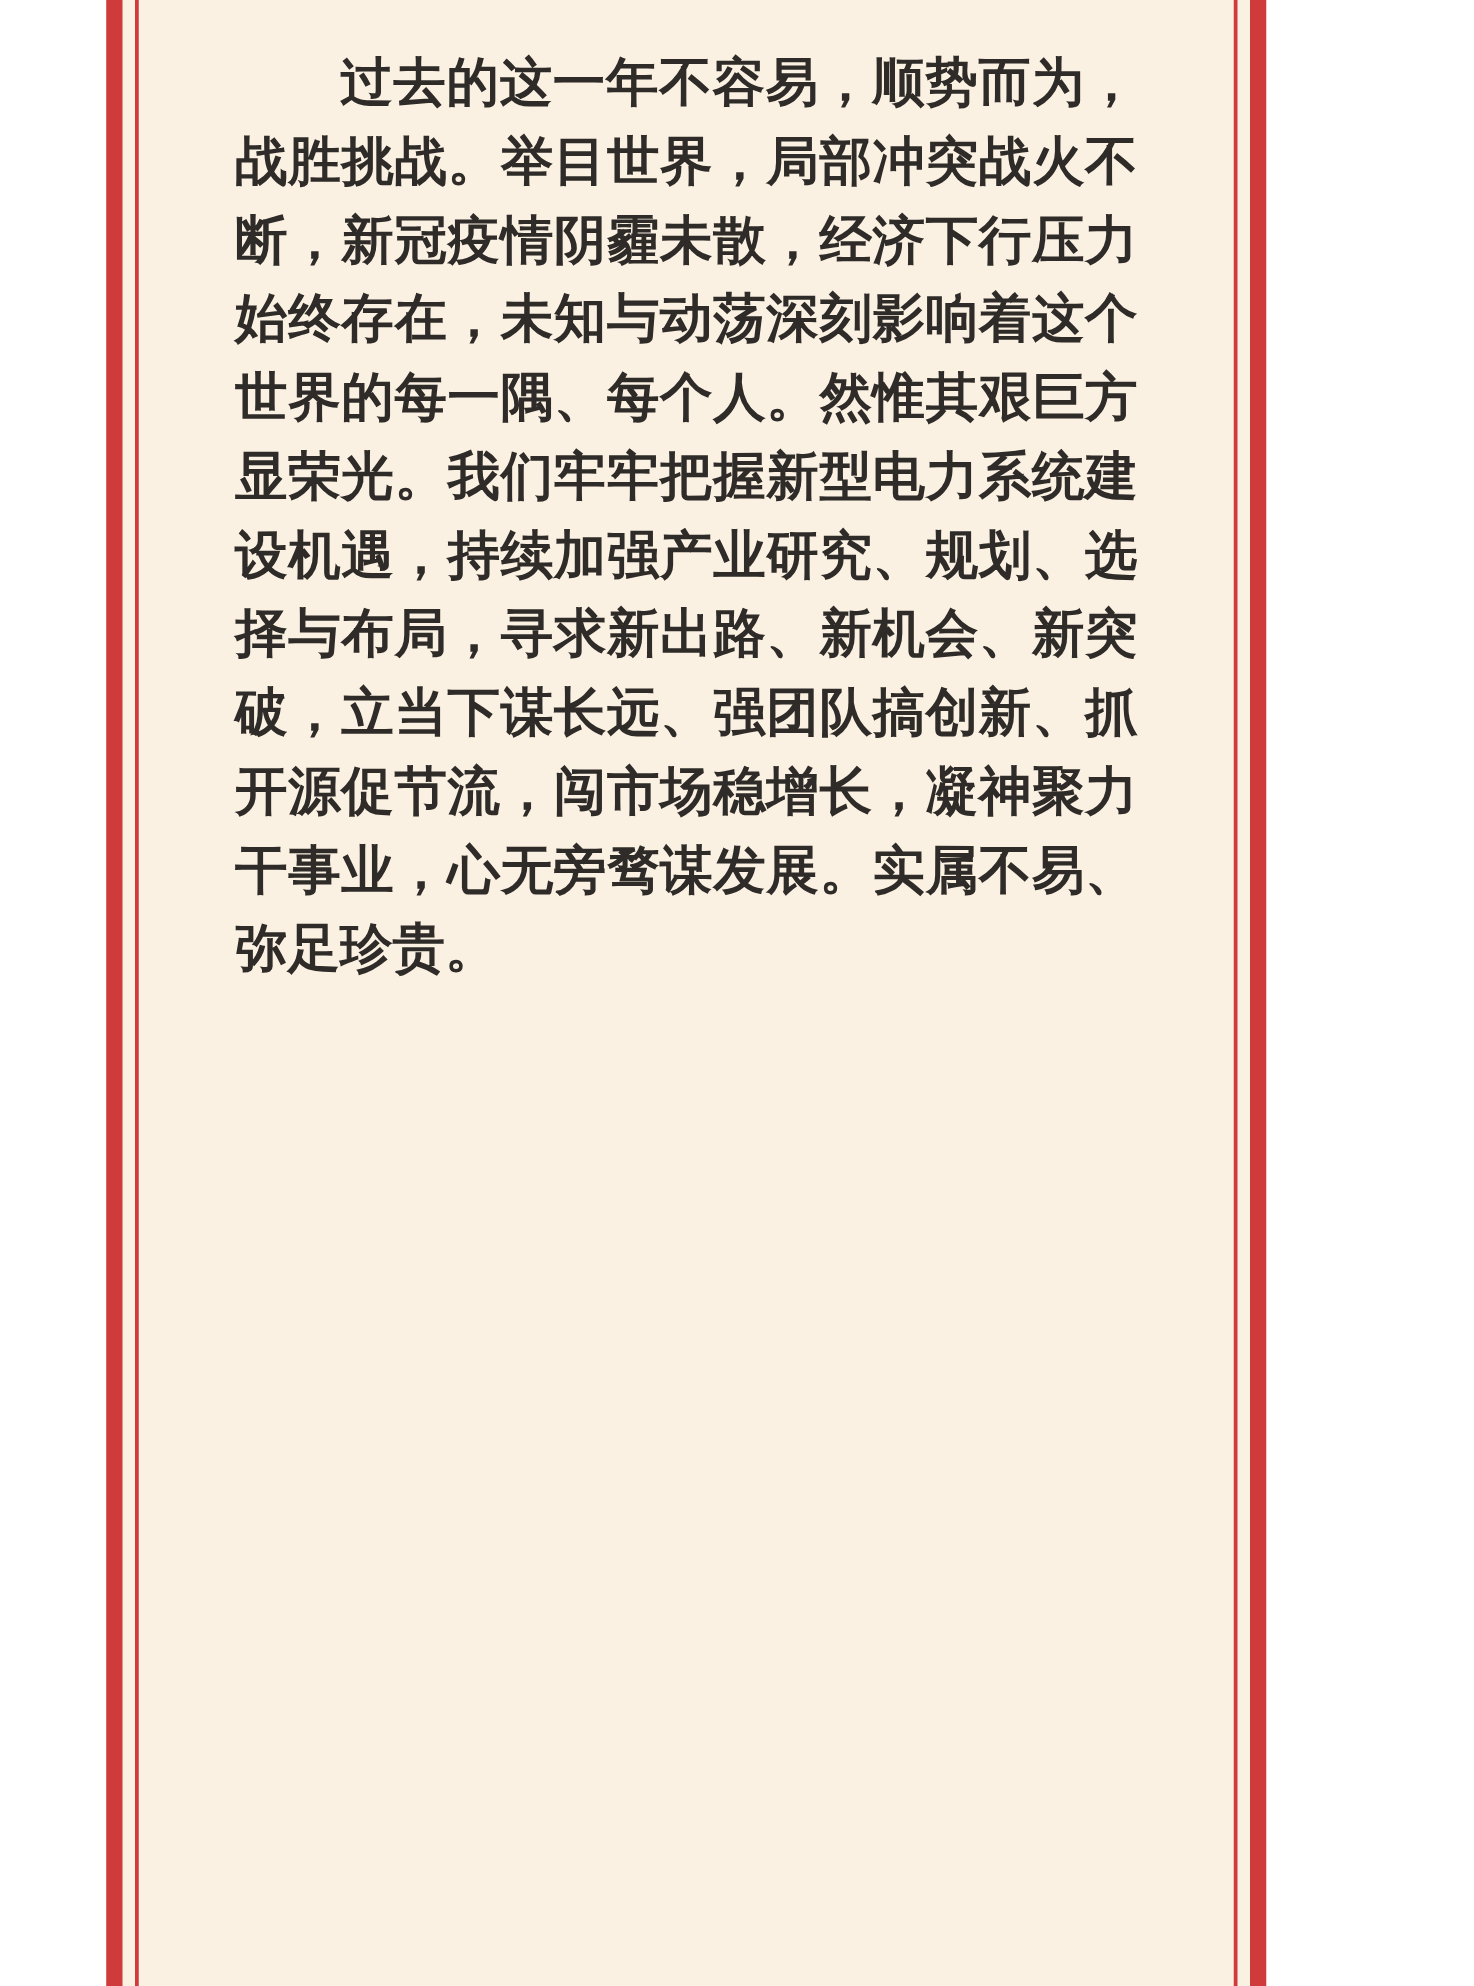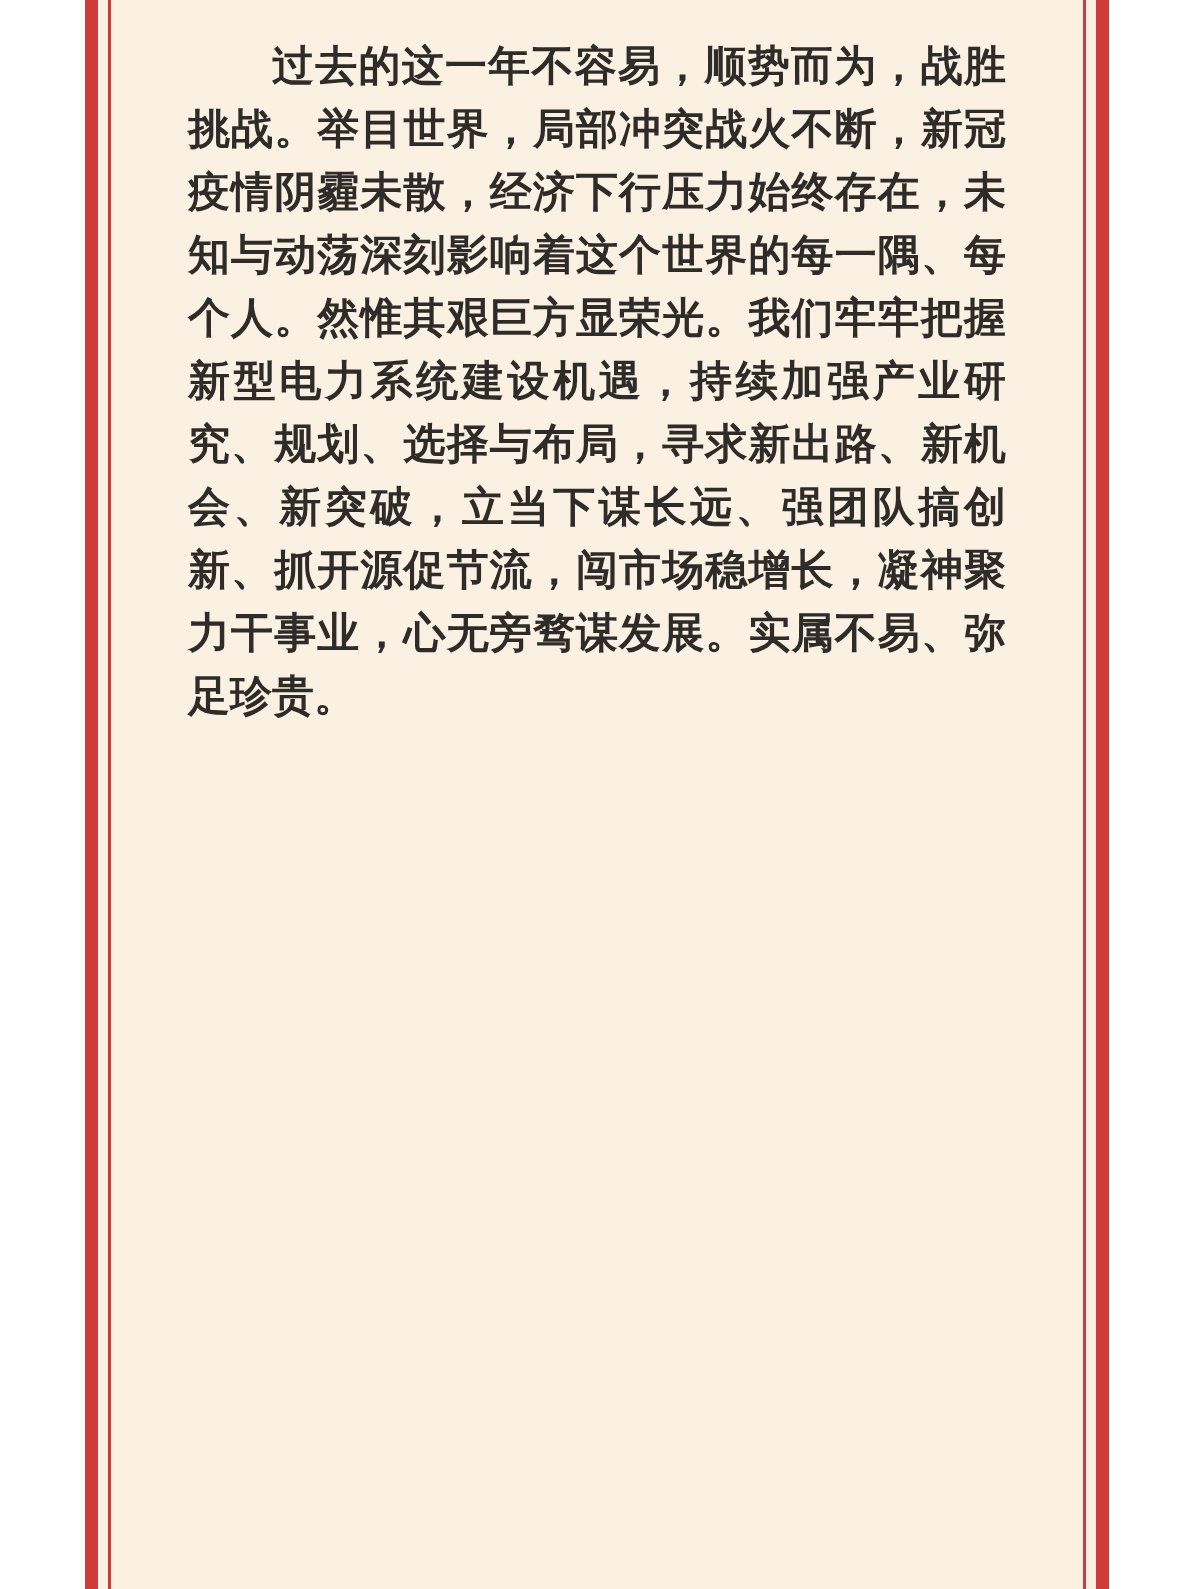--- a/index.html
+++ b/index.html
@@ -9,21 +9,21 @@
   body {
     width: 1179px;
     height: 1589px;
     overflow: hidden;
     background: #ffffff;
     font-family: "Liberation Sans", "DejaVu Sans", sans-serif;
   }
   .letter-card {
     box-sizing: border-box;
     margin-left: 85px;
-    width: 1024px;
+    width: 928px;
     height: 1589px;
     background: #fbf1e2;
     border-left: 13px solid #cf3a3a;
     border-right: 13px solid #cf3a3a;
   }
   .letter-inner-frame {
     box-sizing: border-box;
     height: 100%;
     margin: 0 10px;
     border-left: 3px solid #cf3a3a;

